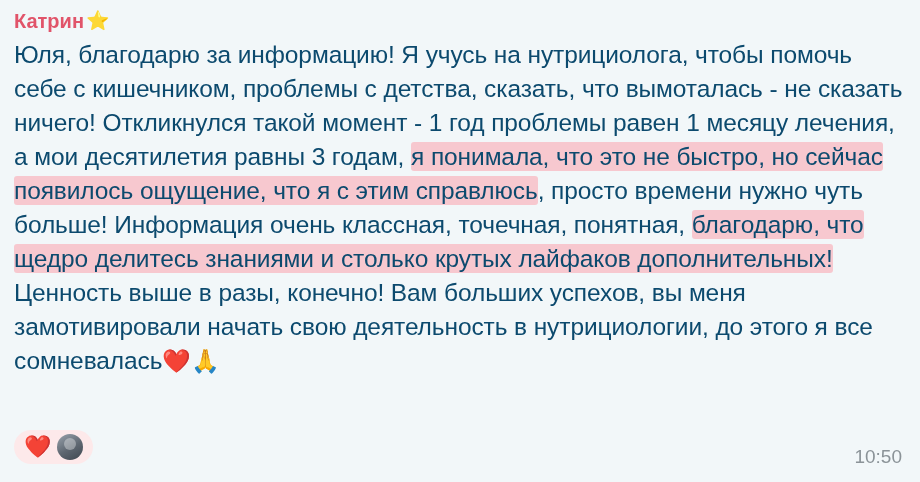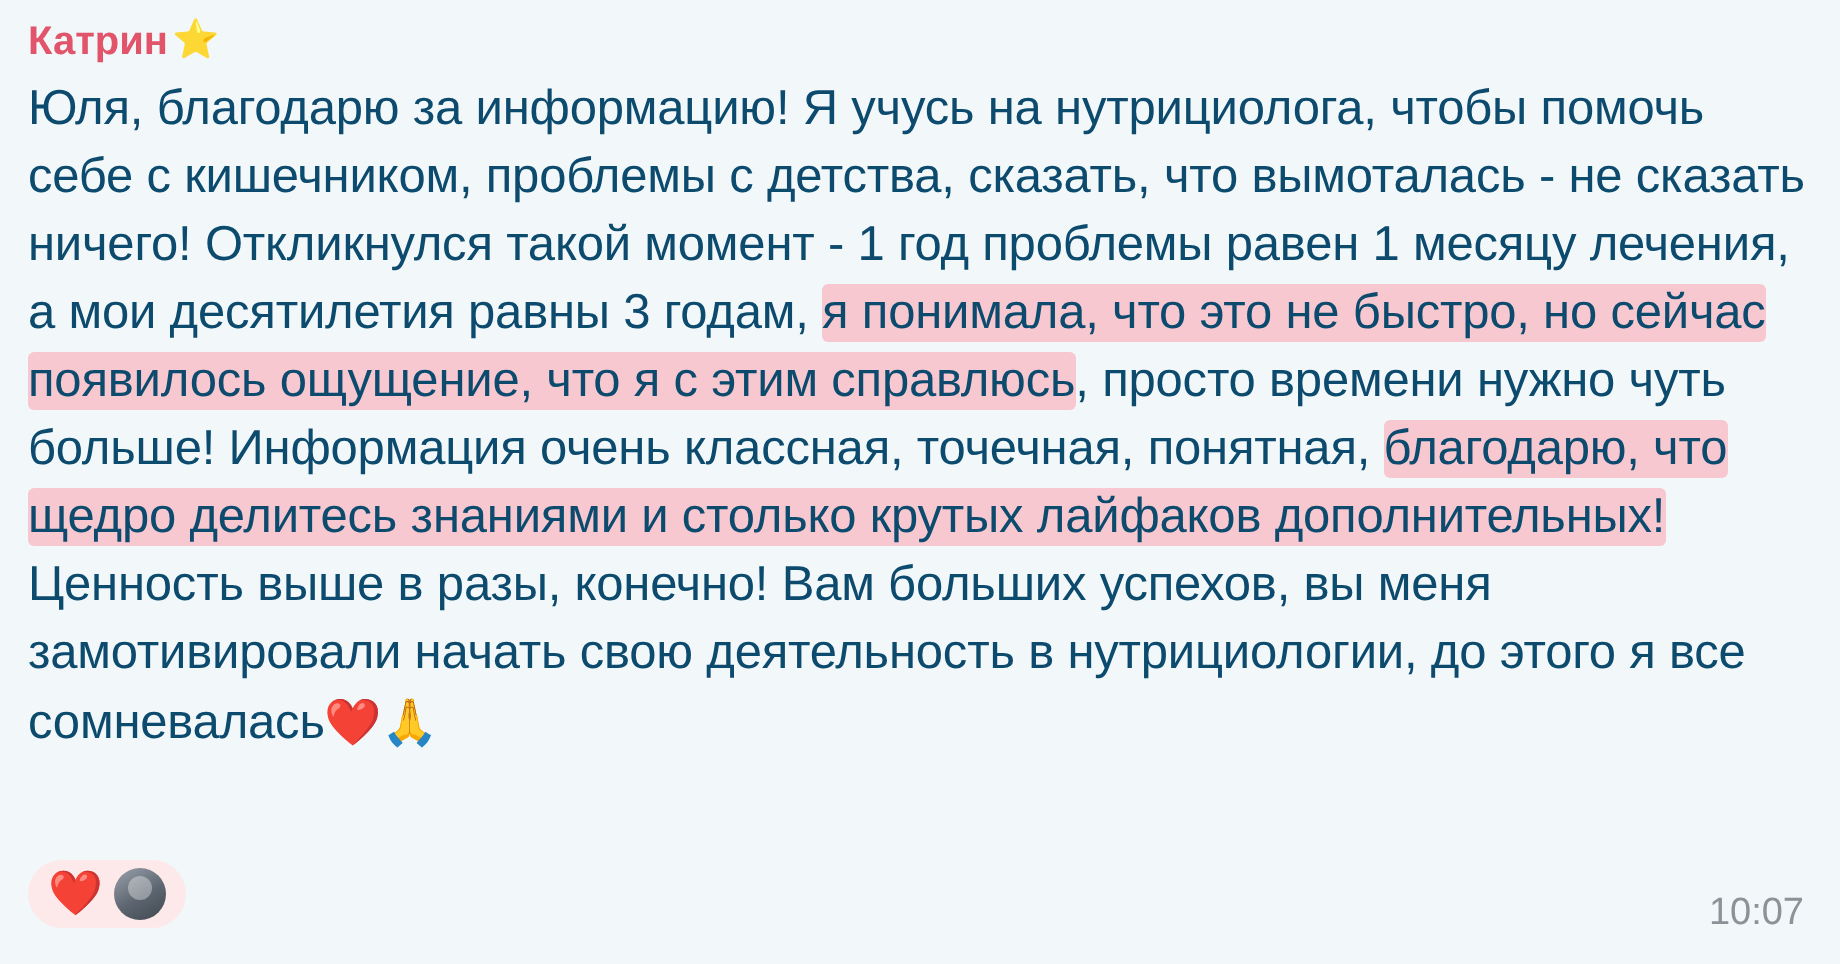--- a/index.html
+++ b/index.html
@@ -113,15 +113,15 @@
 
   <div class="msg-text">
     <span>Юля, благодарю за информацию! Я учусь на нутрициолога, чтобы помочь себе с кишечником, проблемы с детства, сказать, что вымоталась - не сказать ничего! Откликнулся такой момент - 1 год проблемы равен 1 месяцу лечения, а мои десятилетия равны 3 годам, </span><span class="hl">я понимала, что это не быстро, но сейчас появилось ощущение, что я с этим справлюсь</span><span>, просто времени нужно чуть больше! Информация очень классная, точечная, понятная, </span><span class="hl">благодарю, что щедро делитесь знаниями и столько крутых лайфаков дополнительных!</span><span> Ценность выше в разы, конечно! Вам больших успехов, вы меня замотивировали начать свою деятельность в нутрициологии, до этого я все сомневалась</span><span class="emoji-inline">❤️🙏</span>
   </div>
 
   <div class="reactions">
     <span class="reaction-emoji">❤️</span>
     <span class="reaction-avatar"></span>
   </div>
 
-  <div class="timestamp">10:07</div>
+  <div class="timestamp">10:50</div>
 
 </div>
 
 </body></html>

